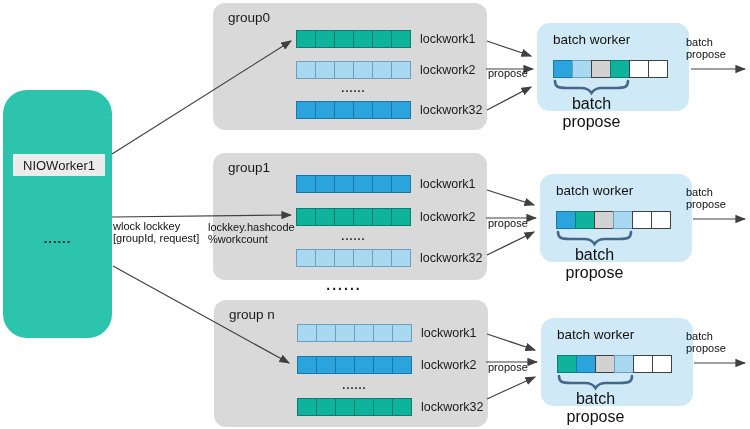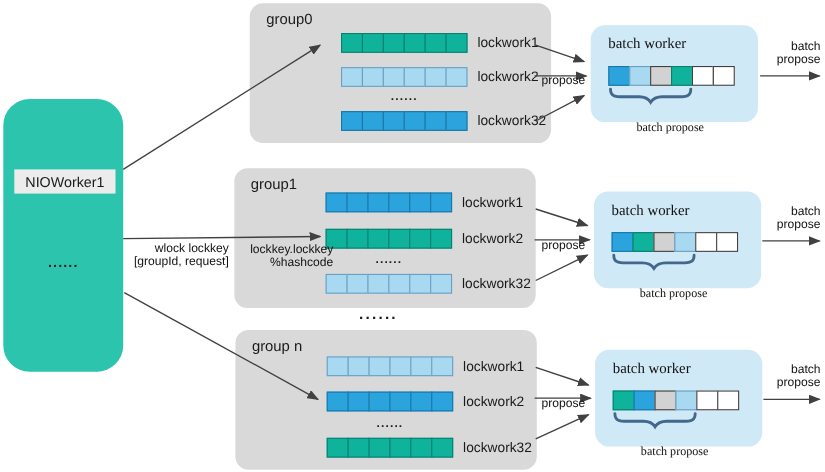--- a/index.html
+++ b/index.html
@@ -21,29 +21,29 @@
   .grow{position:absolute;left:83px;display:flex;align-items:center;}
   .queue{display:flex;}
   .cell{width:20px;height:18px;border:1px solid #404040;margin-left:-1px;box-sizing:border-box;}
   .cell:first-child{margin-left:0;}
   .row-label{margin-left:9px;font-size:12.5px;white-space:nowrap;}
   .g-dots{position:absolute;left:83px;width:115px;text-align:center;font-weight:bold;
           font-size:11px;letter-spacing:1px;}
 
   
   .bw{position:absolute;width:152px;height:88px;background:var(--batch_bg);
-      border-radius:13px;z-index:1;font-family:Liberation Serif, serif;}
+      border-radius:13px;z-index:1;}
   .bw-title{position:absolute;left:16px;top:9px;font-size:13.5px;color:#111;}
   .bw-queue{position:absolute;left:16px;top:37px;}
   .bw-brace{position:absolute;left:16px;top:56px;width:77px;height:17px;}
-  .bw-brace-label{position:absolute;left:6px;top:87px;width:97px;text-align:right;
-                  font-size:11px;color:#111;}
-
-  
-  .flabel{position:absolute;font-size:11px;text-align:right;line-height:12px;z-index:6;color:#111;}
+  .bw-brace-label{position:absolute;left:6px;top:72px;width:97px;text-align:center;
+                  font-size:16px;color:#111;}
+
+  
+  .flabel{position:absolute;font-size:11px;text-align:left;line-height:12px;z-index:6;color:#111;}
   .big-dots{position:absolute;left:318px;top:277px;width:52px;text-align:center;
             font-weight:bold;font-size:14px;letter-spacing:2px;z-index:6;}
 
   
   .arrows{position:absolute;left:0;top:0;z-index:5;pointer-events:none;}
 </style>
 </head>
 <body>
 
 <div class="canvas">
@@ -76,21 +76,21 @@
     <line x1="694" y1="363" x2="745" y2="363" stroke="#404040" stroke-width="1.2" marker-end="url(#ah)"></line>
   </svg>
 
   <div class="panel">
     <div class="chip" style="top:64px">
         <span>NIOWorker1</span>
       </div>
     <div class="panel-dots" style="top:141px">......</div>
   </div>
 
-  <div class="group" style="left:227px;top:3px">
+  <div class="group" style="left:213px;top:3px">
     <div class="group-title">group0</div>
     <div class="grow" style="top:27px">
       <div class="queue">
           <div class="cell" style="background: rgb(15, 179, 156); border-color: rgb(10, 127, 112);"></div>
           <div class="cell" style="background: rgb(15, 179, 156); border-color: rgb(10, 127, 112);"></div>
           <div class="cell" style="background: rgb(15, 179, 156); border-color: rgb(10, 127, 112);"></div>
           <div class="cell" style="background: rgb(15, 179, 156); border-color: rgb(10, 127, 112);"></div>
           <div class="cell" style="background: rgb(15, 179, 156); border-color: rgb(10, 127, 112);"></div>
           <div class="cell" style="background: rgb(15, 179, 156); border-color: rgb(10, 127, 112);"></div>
         </div>
@@ -245,22 +245,22 @@
       <path d="M2,2 C2,8 5,9 14,9 L28,9 C33,9 36,10 38.5,14 C41,10 44,9 49,9 L63,9 C72,9 75,8 75,2" fill="none" stroke="#44678d" stroke-width="2.6" stroke-linecap="round"></path>
     </svg>
     <div class="bw-brace-label">batch propose</div>
   </div>
 
   <div class="flabel" style="left:113px;top:220px;width:95px">
     <div>wlock lockkey</div>
     <div>[groupId, request]</div>
   </div>
   <div class="flabel" style="left:208px;top:221px;width:95px">
-    <div>lockkey.lockkey</div>
-    <div>%hashcode</div>
+    <div>lockkey.hashcode</div>
+    <div>%workcount</div>
   </div>
 
   <div class="flabel" style="left:488px;top:67px;width:44px">propose</div>
   <div class="flabel" style="left:488px;top:217px;width:44px">propose</div>
   <div class="flabel" style="left:488px;top:361px;width:44px">propose</div>
 
   <div class="flabel" style="left:686px;top:36px;width:60px">
     <div>batch</div>
     <div>propose</div>
   </div>

